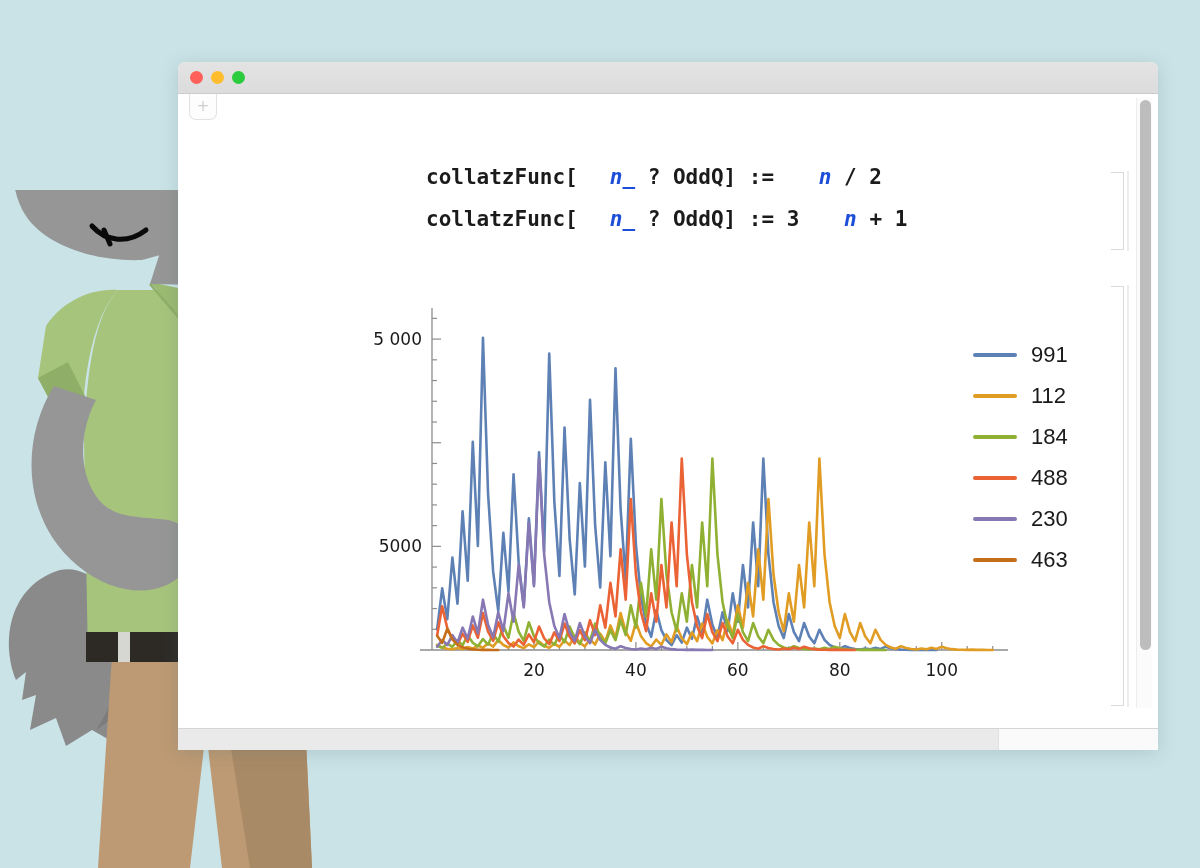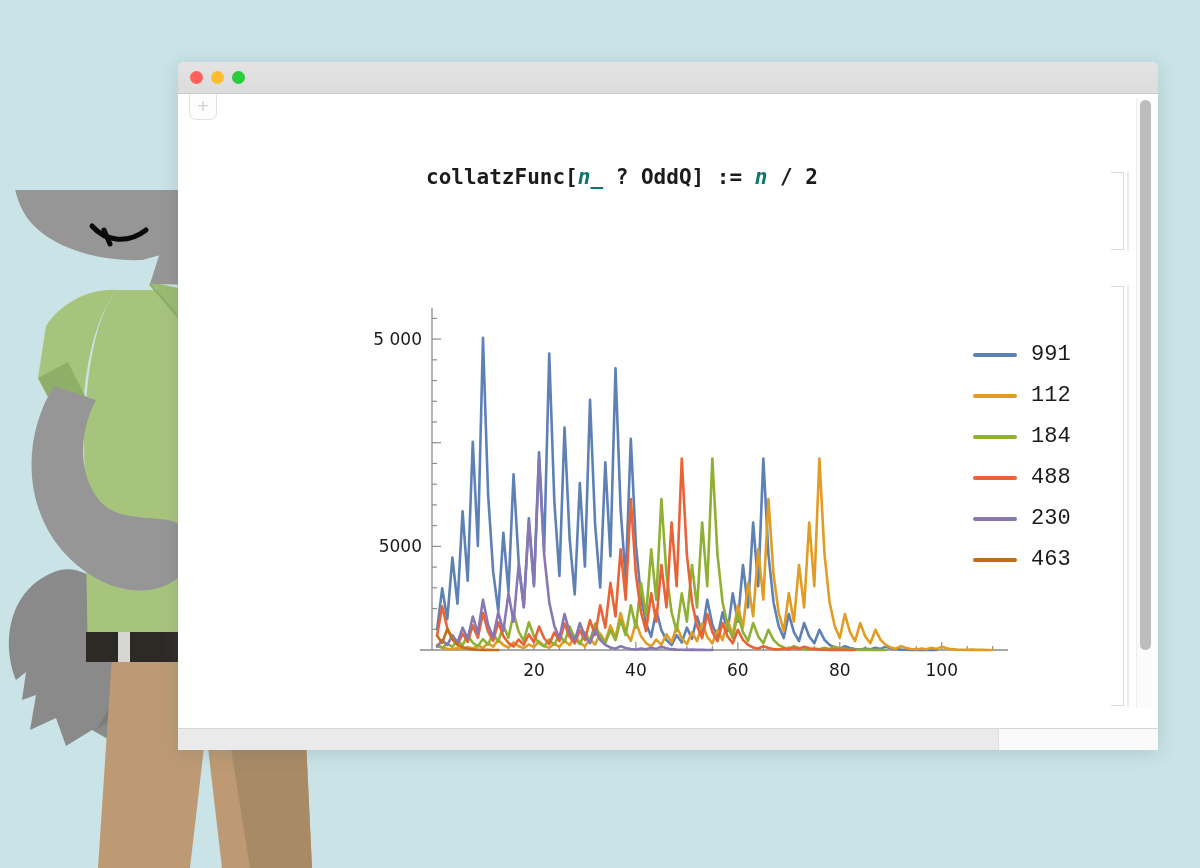--- a/index.html
+++ b/index.html
@@ -84,36 +84,36 @@
 
   
   #code-cell {
     position:absolute; left:248px; top:62px;
     font-family:"DejaVu Sans Mono", monospace;
     font-size:21px; font-weight:bold;
     color:#1b1b1b; line-height:42px;
     white-space:nowrap;
   }
   .code-line { letter-spacing:0px; }
-  .sym { color:#0f766e; font-style:italic; }
+  .sym { color:#1d4ed8; font-style:italic;margin-left:32px; }
   .brk { color:#1b1b1b; }
 
   
   #chart-cell { position:absolute; left:196px; top:200px; width:640px; height:400px; }
   #chart-svg { display:block; }
   .ylabel, .xlabel {
     font-family:"DejaVu Sans", sans-serif;
     font-size:17px; fill:#1a1a1a;
   }
 
   
   #legend { position:absolute; left:795px; top:240px; }
   .legend-row { display:flex; align-items:center; height:41px; }
   .legend-swatch { width:44px; height:4px; border-radius:2px; margin-right:14px; }
-  .legend-label { font-size:22px; color:#1a1a1a; font-family:Liberation Mono, monospace; }
+  .legend-label { font-size:22px; color:#1a1a1a; font-family:Liberation Sans, sans-serif; }
 
   
   #wolf { position:absolute; left:0; top:190px; width:600px; height:678px; pointer-events:none; }
 </style>
 </head>
 <body>
 
 <svg id="wolf" viewBox="0 0 600 678" xmlns="http://www.w3.org/2000/svg">
 
   <path d="M60 380 C10 395 0 450 16 490 L26 482 L22 510 L36 505 L30 540 L56 528 L66 556 L92 540 L120 556 C150 520 150 465 128 430 C112 404 90 374 60 380 Z" fill="#8a8a8a"></path>
@@ -176,20 +176,23 @@
 
   <div id="window-body">
 
     <div id="plus-tab">
       <span>+</span>
     </div>
 
     <div id="code-cell">
       <div class="code-line">
         <span>collatzFunc</span><span class="brk">[</span><span class="sym">n_</span><span> ? OddQ</span><span class="brk">]</span><span> := </span><span class="sym">n</span><span> / 2</span>
+      </div>
+      <div class="code-line">
+        <span>collatzFunc</span><span class="brk">[</span><span class="sym">n_</span><span> ? OddQ</span><span class="brk">]</span><span> := </span><span>3 </span><span class="sym">n</span><span> + 1</span>
       </div>
     </div>
 
     <div id="chart-cell">
       <svg id="chart-svg" width="640" height="400" viewBox="0 0 640 400" xmlns="http://www.w3.org/2000/svg">
         <g id="plot-axes">
             <line x1="58" y1="14" x2="58" y2="356" stroke="#8d8d8d" stroke-width="1.3"></line>
             <line x1="46" y1="356" x2="634" y2="356" stroke="#8d8d8d" stroke-width="1.3"></line>
             <line x1="58" y1="335.27272727272725" x2="63" y2="335.27272727272725" stroke="#8d8d8d" stroke-width="1.2"></line>
             <line x1="58" y1="314.54545454545456" x2="63" y2="314.54545454545456" stroke="#8d8d8d" stroke-width="1.2"></line>

